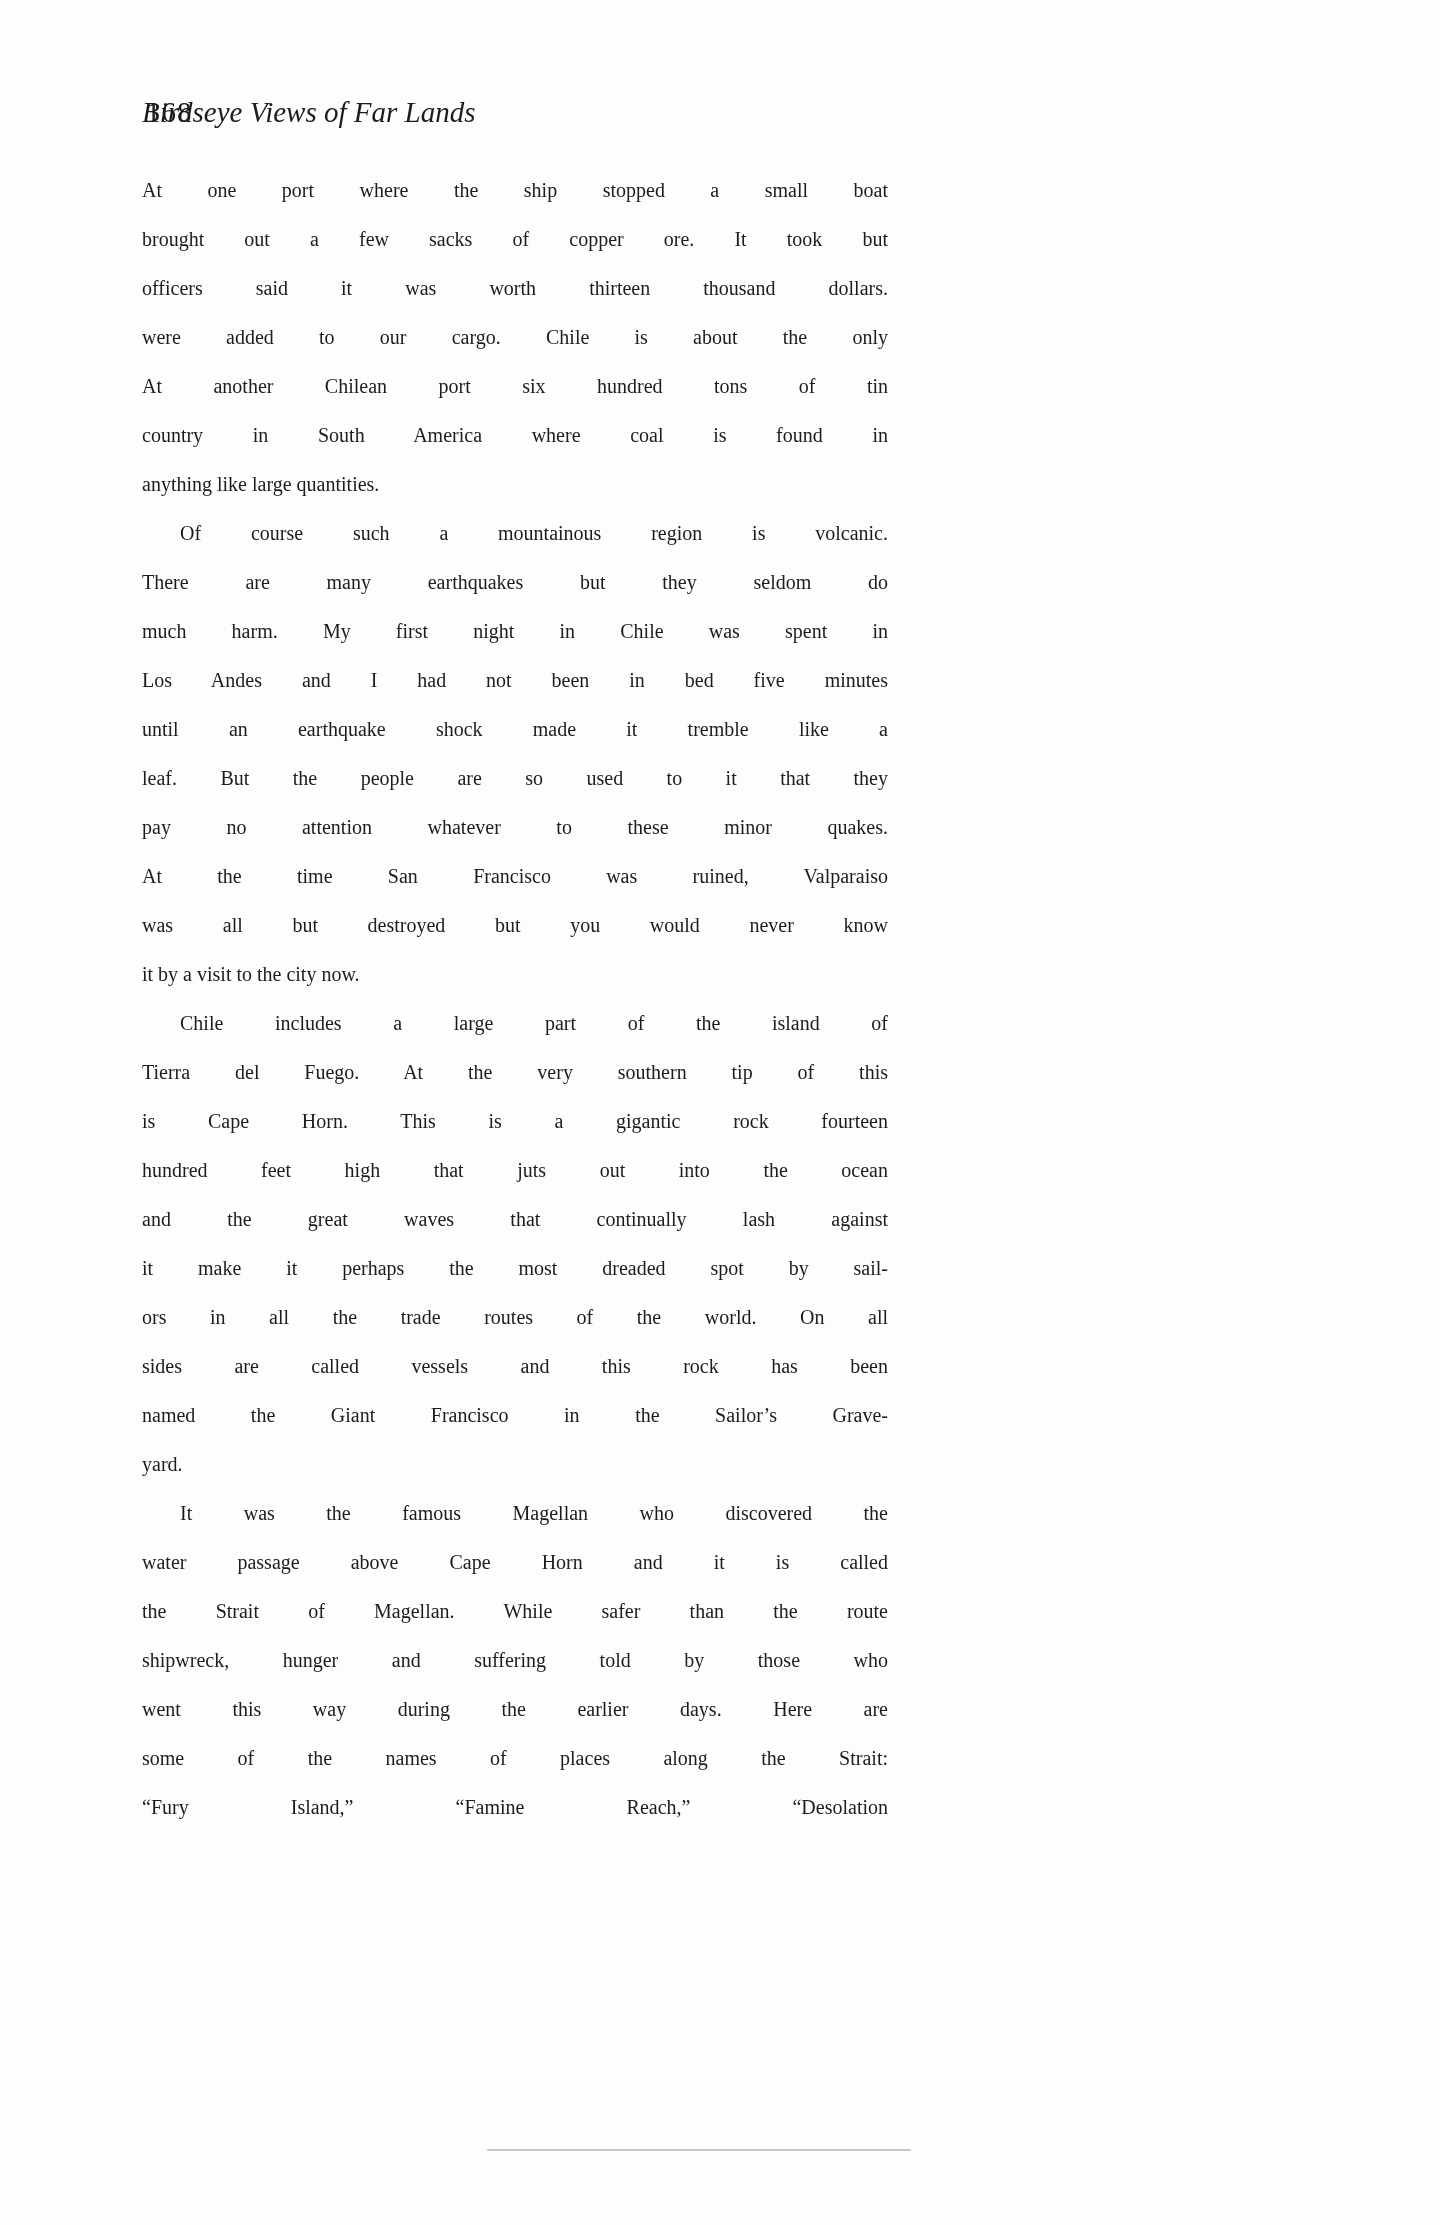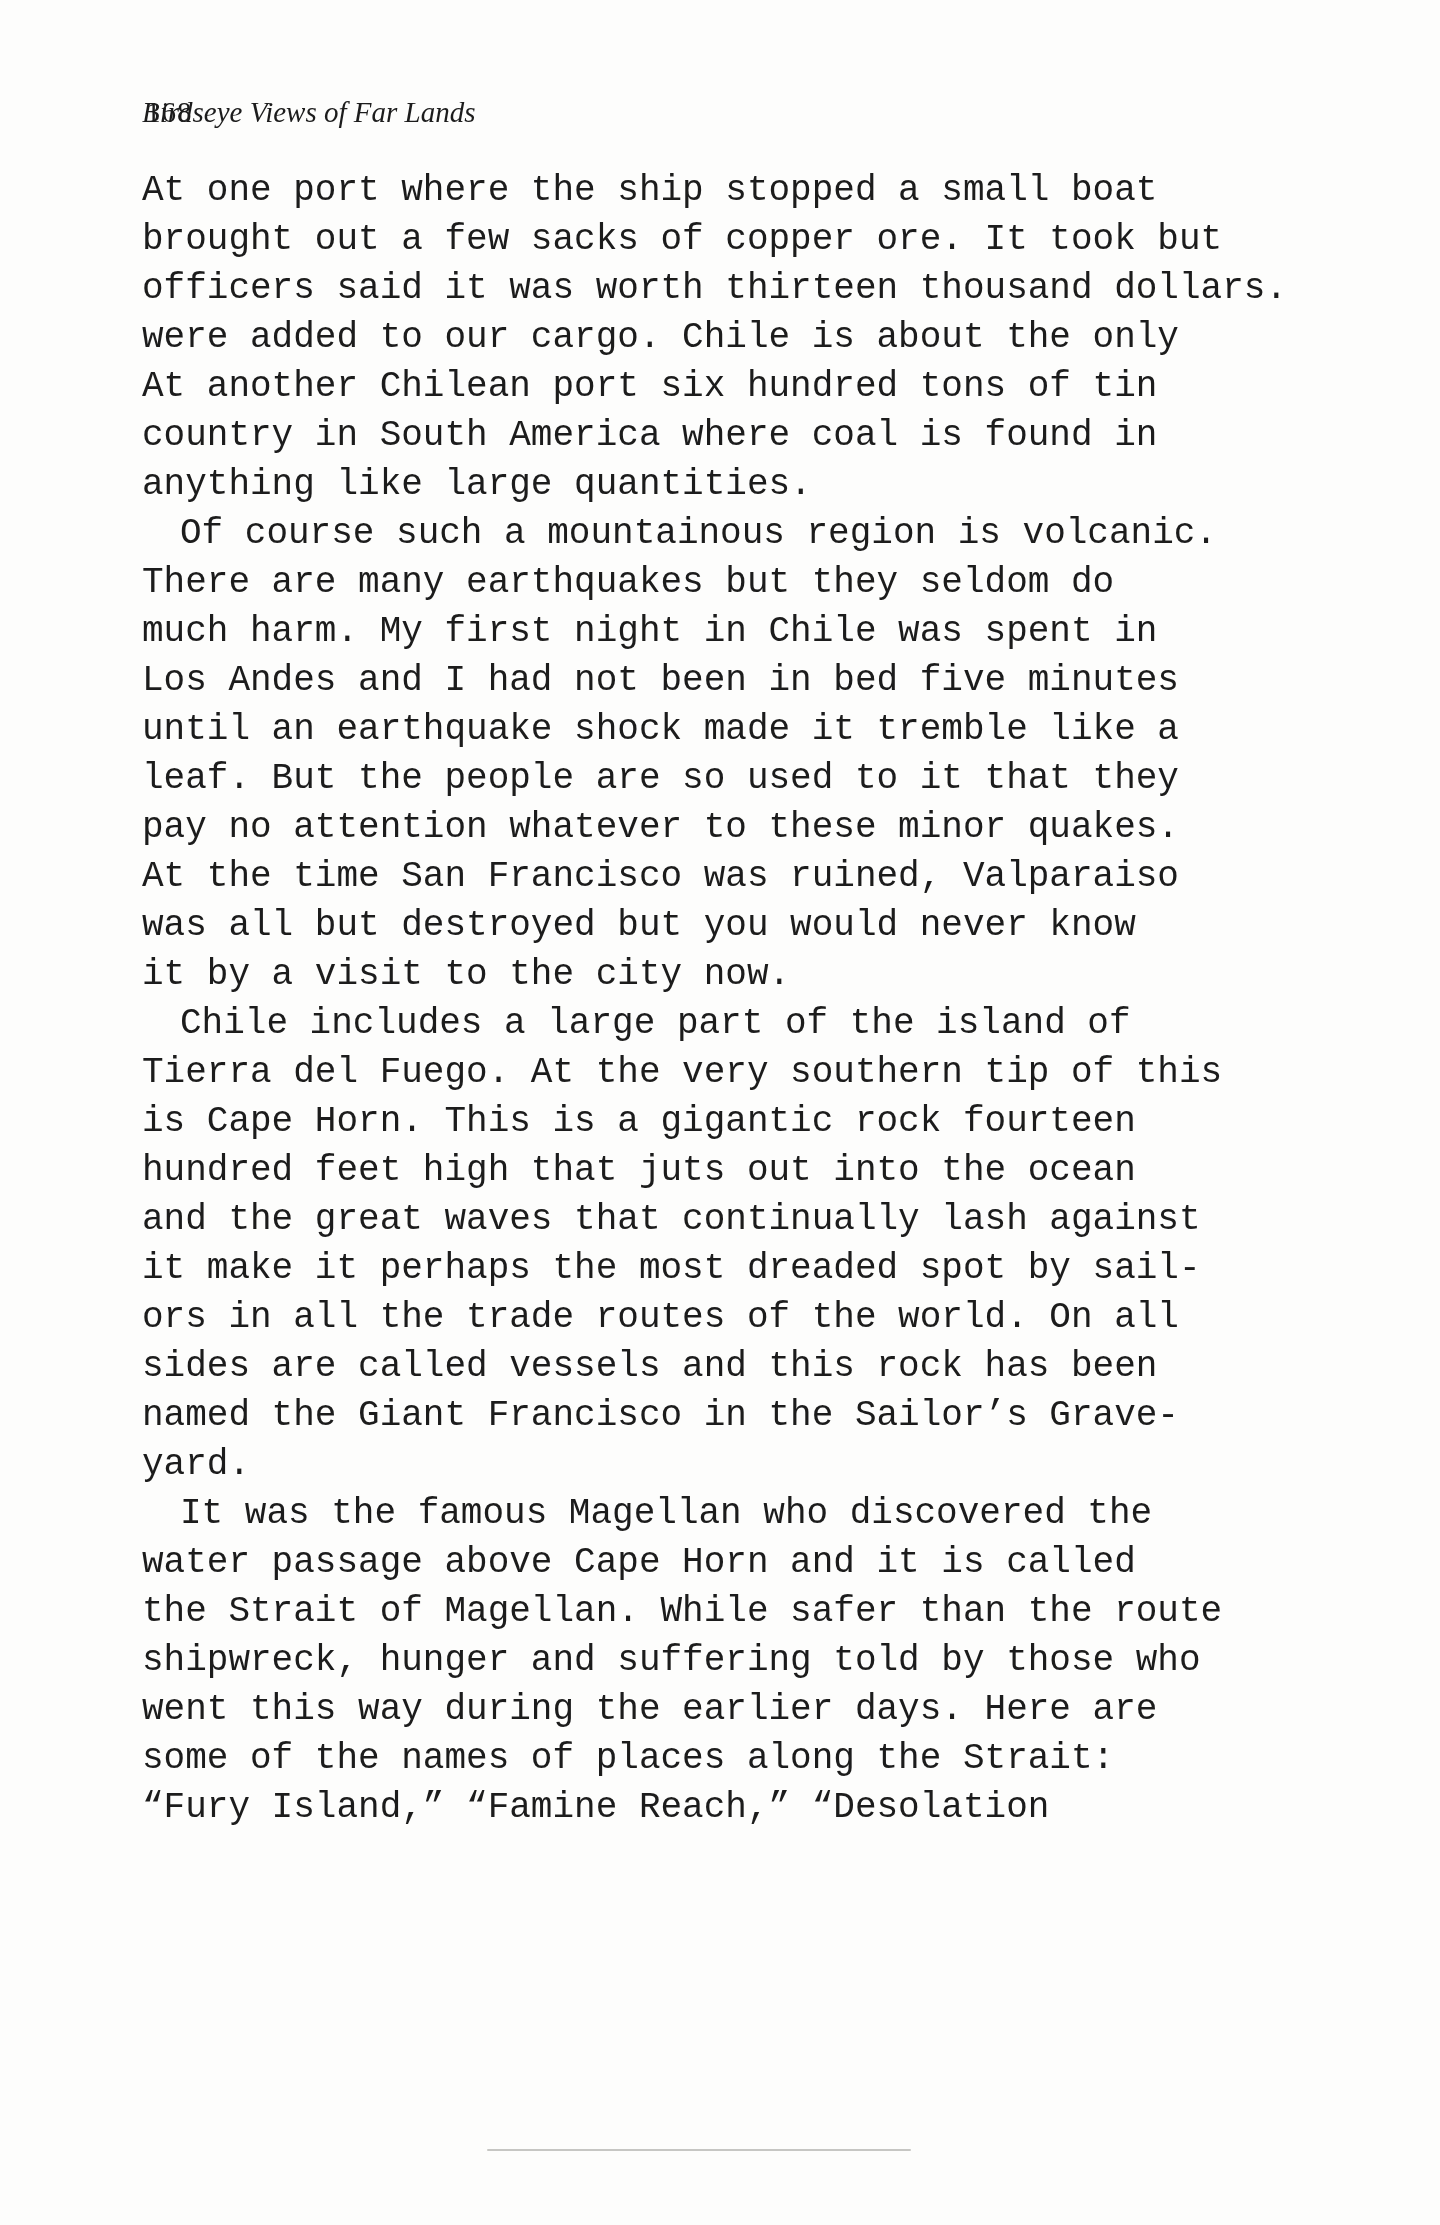--- a/index.html
+++ b/index.html
@@ -38,22 +38,21 @@
   }
   .running-title {
     position: absolute;
     left: 0;
     right: 0;
     top: 0;
     text-align: left;
     font-style: italic;
   }
   .body-text {
-    font-size: 36px;
-    font-family: Liberation Mono, monospace;
+    font-size: 20px;
   }
   .line {
     height: 49px;
     line-height: 49px;
     text-align: justify;
     text-align-last: justify;
     white-space: nowrap;
     overflow: visible;
   }
   .line.indent {

